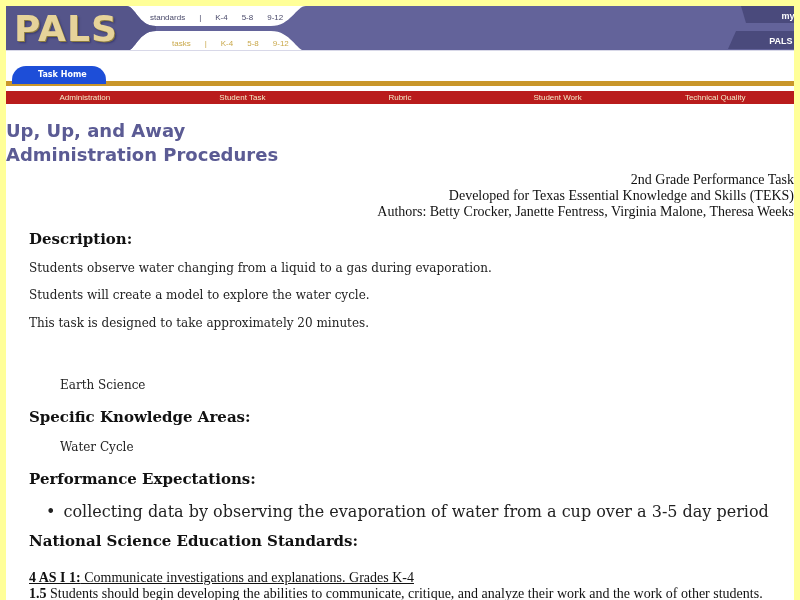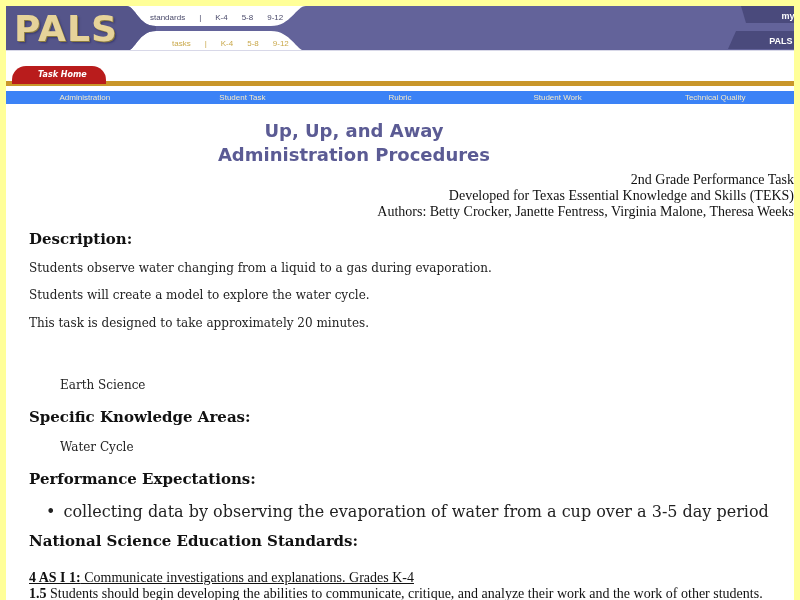--- a/index.html
+++ b/index.html
@@ -37,38 +37,38 @@
   .right-link {
     position:absolute; right:8px; font-family:"Liberation Sans", sans-serif;
     font-size:9px; font-weight:bold; color:#ffffff;
   }
   .my-chart { top:5px;text-align:center; }
   .pals-guide { top:30px; }
   
   .tab-area { position:absolute; left:0; top:60px; width:788px; height:20px; }
   .task-home {
     position:absolute; left:6px; top:0; width:94px; height:18px;
-    background:#b91c1c; border-radius:14px 14px 0 0;
+    background:#1d4ed8; border-radius:14px 14px 0 0;
     color:#ffffff; font-family:"DejaVu Sans", sans-serif; font-weight:bold;
-    font-size:8px; line-height:18px; padding-left:26px; box-sizing:border-box;font-style:italic;
+    font-size:8px; line-height:18px; padding-left:26px; box-sizing:border-box;
   }
   .tab-line {
     position:absolute; left:0; top:15px; width:788px; height:5px; background:#c9962a;
   }
   .subnav {
     position:absolute; left:0; top:85px; width:788px; height:13px;
-    background:#3b82f6; display:flex;
+    background:#b91c1c; display:flex;
     font-family:"Liberation Sans", sans-serif; font-size:8px; color:#f5e9c8;
   }
   .subnav a {
     flex:1; text-align:center; line-height:13px; text-decoration:none; color:#f5e9c8;
   }
   
   .title {
-    position:absolute; left:0; width:696px; text-align:center;
+    position:absolute; left:0; width:696px; text-align:left;
     font-family:"DejaVu Sans", sans-serif; font-weight:bold;
     color:#5b5b94; font-size:18px;
   }
   .t1 { top:114px; }
   .t2 { top:138px; }
   .sub {
     position:absolute; left:0; width:788px; text-align:right;
     font-family:"Liberation Serif", serif; font-size:14px; color:#111;
   }
   .s1 { top:166px; }

